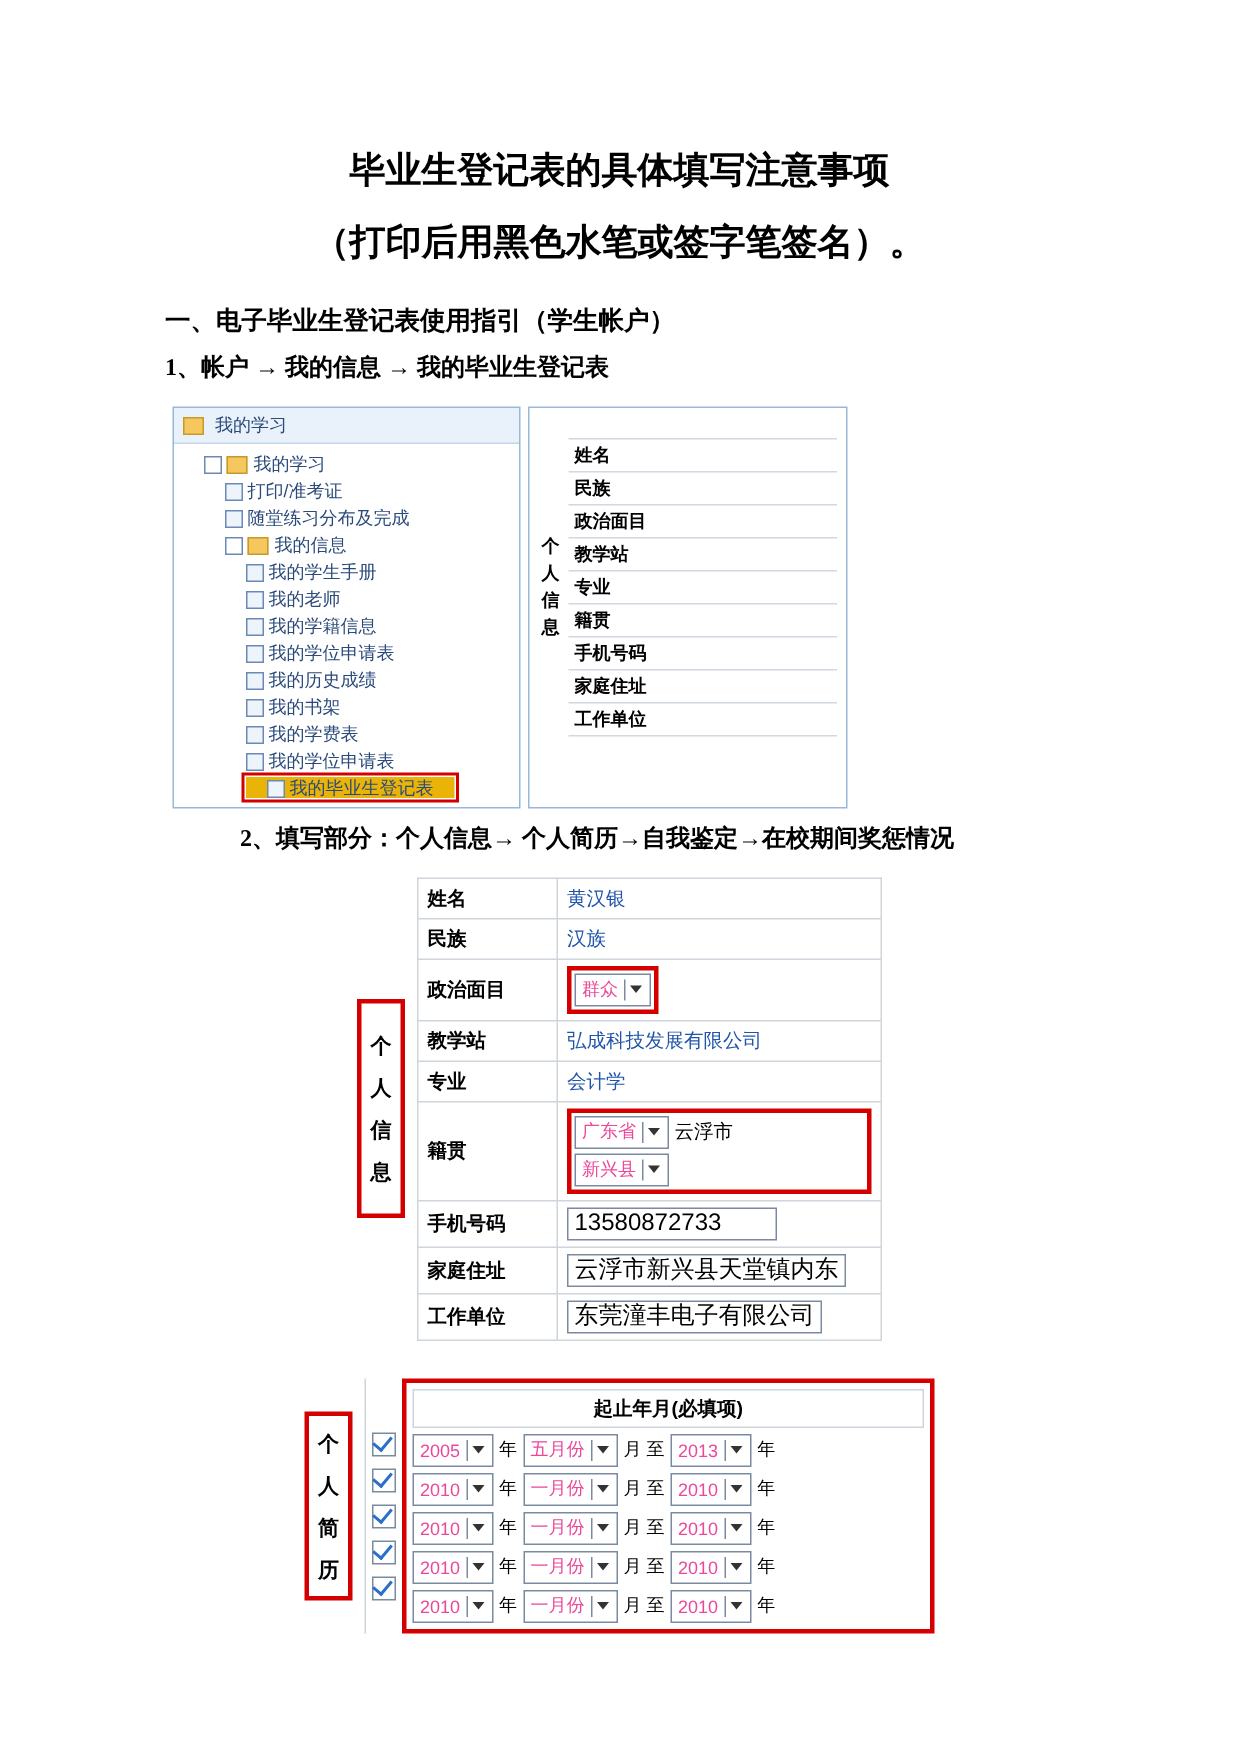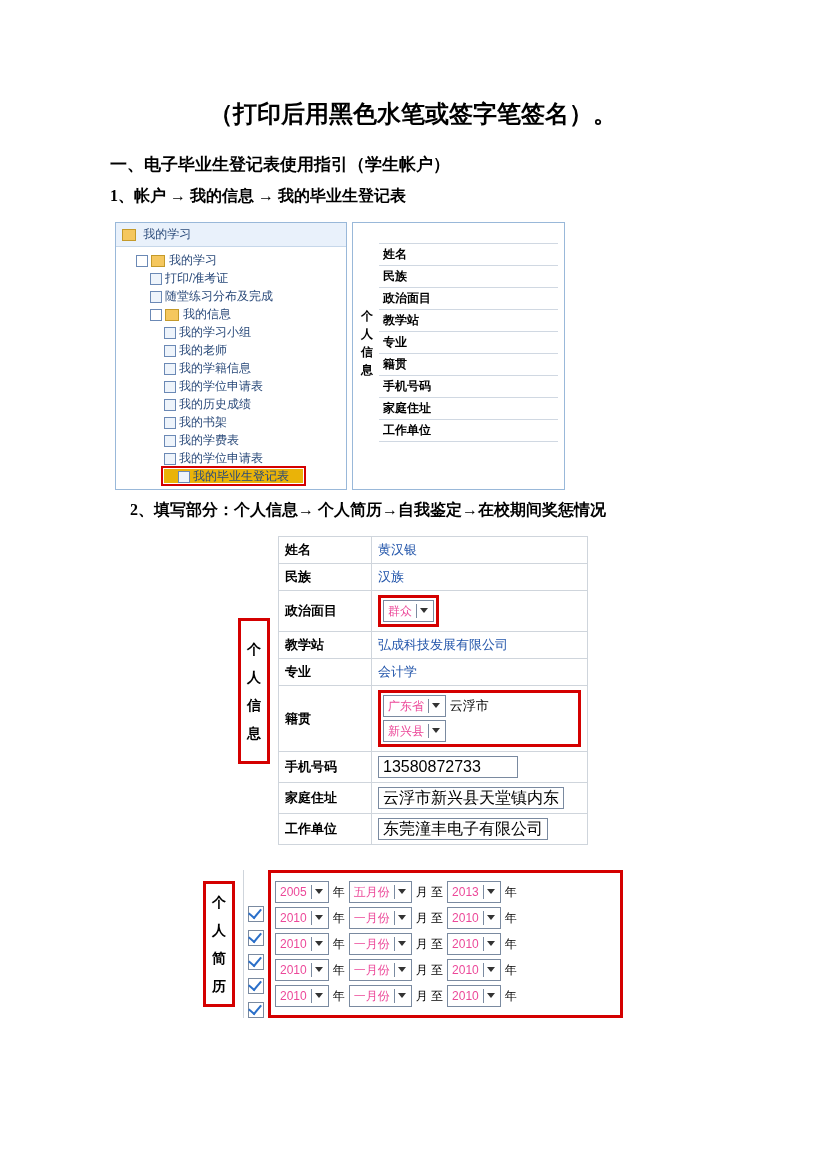--- a/index.html
+++ b/index.html
@@ -29,21 +29,21 @@
     font-size: 17px;
     font-weight: bold;
     margin: 0 0 10px 0;
   }
   h3 {
     font-size: 16px;
     font-weight: bold;
     margin: 0 0 15px 0;
   }
   h3.flow {
-    margin-left: 20px;
+    margin-left: 50px;
     margin-top: 10px;
   }
   
   .shot1 {
     display: flex;
     gap: 5px;
     margin-left: 5px;
     width: 450px;
   }
   .tree-pane {
@@ -267,41 +267,42 @@
     flex-direction:column;
     gap:8px;
     padding:6px 4px 0 4px;
     border-left:1px solid #cfd5dc;
   }
 </style>
 </head>
 <body>
 
 <div class="page">
+  <h1>毕业生登记表的具体填写注意事项</h1>
   <h1 class="sub">（打印后用黑色水笔或签字笔签名）。</h1>
 
   <h2>一、电子毕业生登记表使用指引（学生帐户）</h2>
   <h3>1、帐户 → 我的信息 → 我的毕业生登记表</h3>
 
   <div class="shot1">
 
     <div class="tree-pane">
       <div class="tree-sec">
         <span class="folder-icon"></span>
         <span>我的学习</span>
       </div>
       <div class="tree-body tree">
         <ul>
           <li><span class="node-icon"></span><span class="folder-icon"></span><span>我的学习</span>
             <ul>
               <li><span class="file-icon"></span><span>打印/准考证</span></li>
               <li><span class="file-icon"></span><span>随堂练习分布及完成</span></li>
               <li><span class="node-icon"></span><span class="folder-icon"></span><span>我的信息</span>
                 <ul>
-                  <li><span class="file-icon"></span><span>我的学习小组</span></li>
+                  <li><span class="file-icon"></span><span>我的学生手册</span></li>
                   <li><span class="file-icon"></span><span>我的老师</span></li>
                   <li><span class="file-icon"></span><span>我的学籍信息</span></li>
                   <li><span class="file-icon"></span><span>我的学位申请表</span></li>
                   <li><span class="file-icon"></span><span>我的历史成绩</span></li>
                   <li><span class="file-icon"></span><span>我的书架</span></li>
                   <li><span class="file-icon"></span><span>我的学费表</span></li>
                   <li><span class="file-icon"></span><span>我的学位申请表</span></li>
                   <li><span class="hl"><span class="file-icon"></span><span>我的毕业生登记表</span></span></li>
                 </ul>
               </li>
@@ -418,20 +419,21 @@
     <div style="display:flex;flex:1;">
       <div class="chk-col" id="chk-col">
           <div style="height: 22px;"></div>
           <div class="chk"></div>
           <div class="chk"></div>
           <div class="chk"></div>
           <div class="chk"></div>
           <div class="chk"></div>
         </div>
       <div class="resume-box">
+        <div class="resume-head">起止年月(必填项)</div>
         <div id="resume-rows">
             <div class="resume-row">
               <span class="sel">
                 <span>2005</span>
                 <span class="caret"></span>
               </span>
               <span>年</span>
               <span class="sel">
                 <span>五月份</span>
                 <span class="caret"></span>

